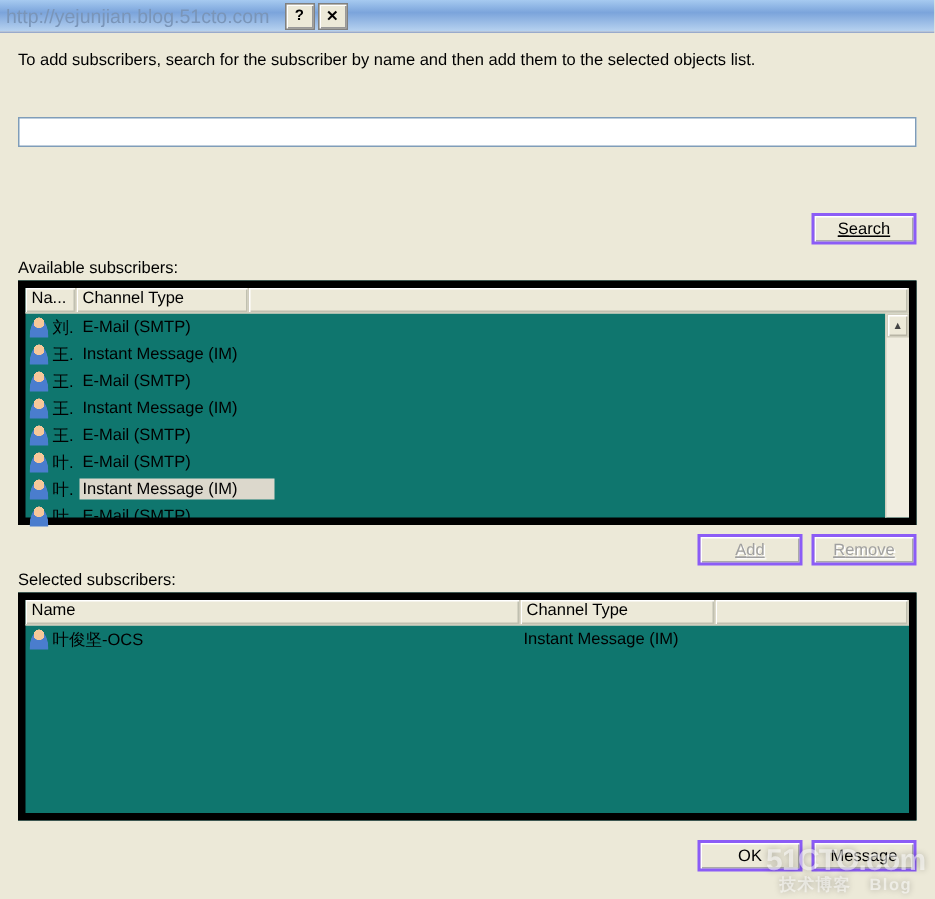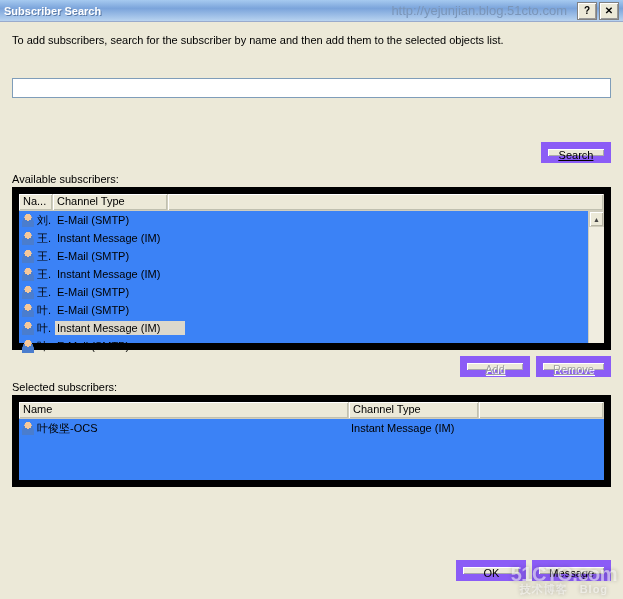--- a/index.html
+++ b/index.html
@@ -59,39 +59,39 @@
   .btnrow-right {
     display: flex;
     justify-content: flex-end;
     margin-top: 44px;
     margin-bottom: 10px;
   }
   .btn {
     min-width: 70px;
     height: 21px;
     background: #ece9d8;
-    border: 7px solid #8b5cf6;
+    border: 2px solid #8b5cf6;
     box-shadow: inset 1px 1px 0 #fff, inset -1px -1px 0 #aaa;
     font-family: inherit;
     font-size: 11px;
     padding: 0 10px;
     margin-left: 6px;
   }
   .btn:disabled {
     color: #a0a0a0;
     text-shadow: 1px 1px 0 #fff;
   }
   .u { text-decoration: underline; }
   .xp-list {
-    border: 7px solid #000000;
-    background: #3b82f6;
+    border: 5px solid #000000;
+    background: #0f766e;
     position: relative;
   }
   .avail-list { height: 163px; }
-  .sel-list { height: 92px; }
+  .sel-list { height: 152px; }
   .headrow {
     display: flex;
     background: #ece9d8;
     height: 17px;
     border-bottom: 1px solid #d0cdbd;
   }
   .headcell {
     border-right: 1px solid #d0cdbd;
     box-shadow: inset 1px 1px 0 #fff, inset -1px -1px 0 #c0c0b0;
     padding: 1px 4px;
@@ -176,21 +176,20 @@
     font-weight: bold;
     letter-spacing: 1px;
     margin-top: -4px;
     text-align: center;
   }
 </style>
 </head>
 <body>
 
 <div class="titlebar">
-  <span class="title">Subscriber Search</span>
   <span class="watermark">http://yejunjian.blog.51cto.com</span>
   <div class="tbtn">
       <span>?</span>
     </div>
   <div class="tbtn">
       <span>✕</span>
     </div>
 </div>
 
 <div class="content">

